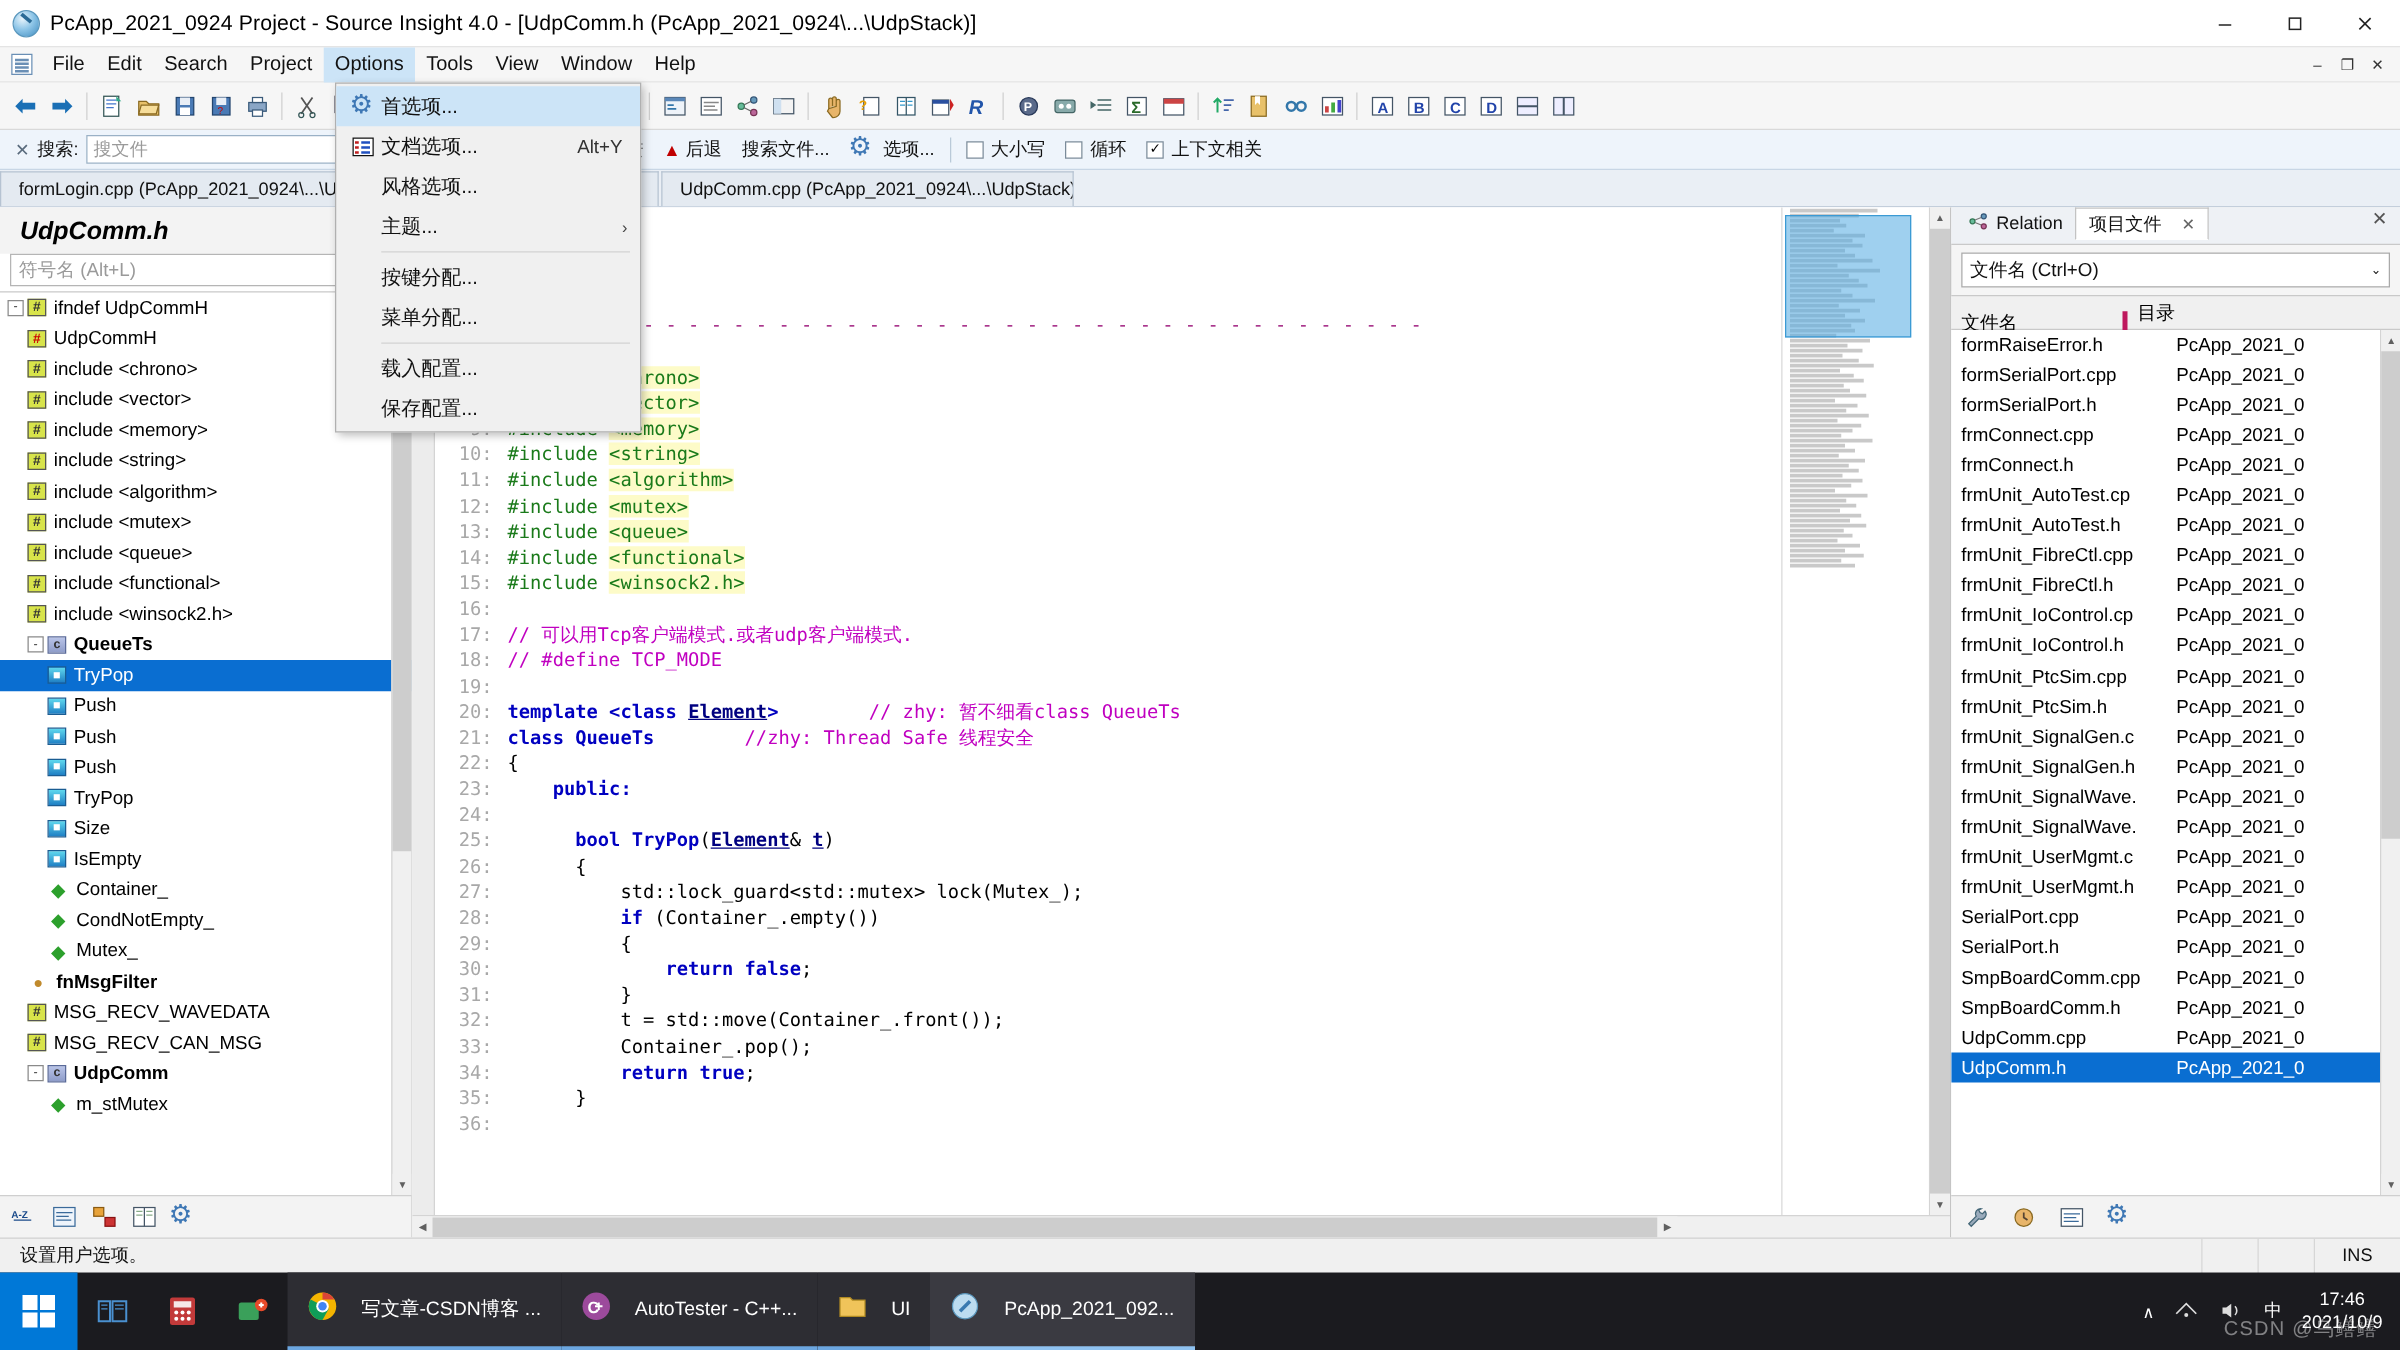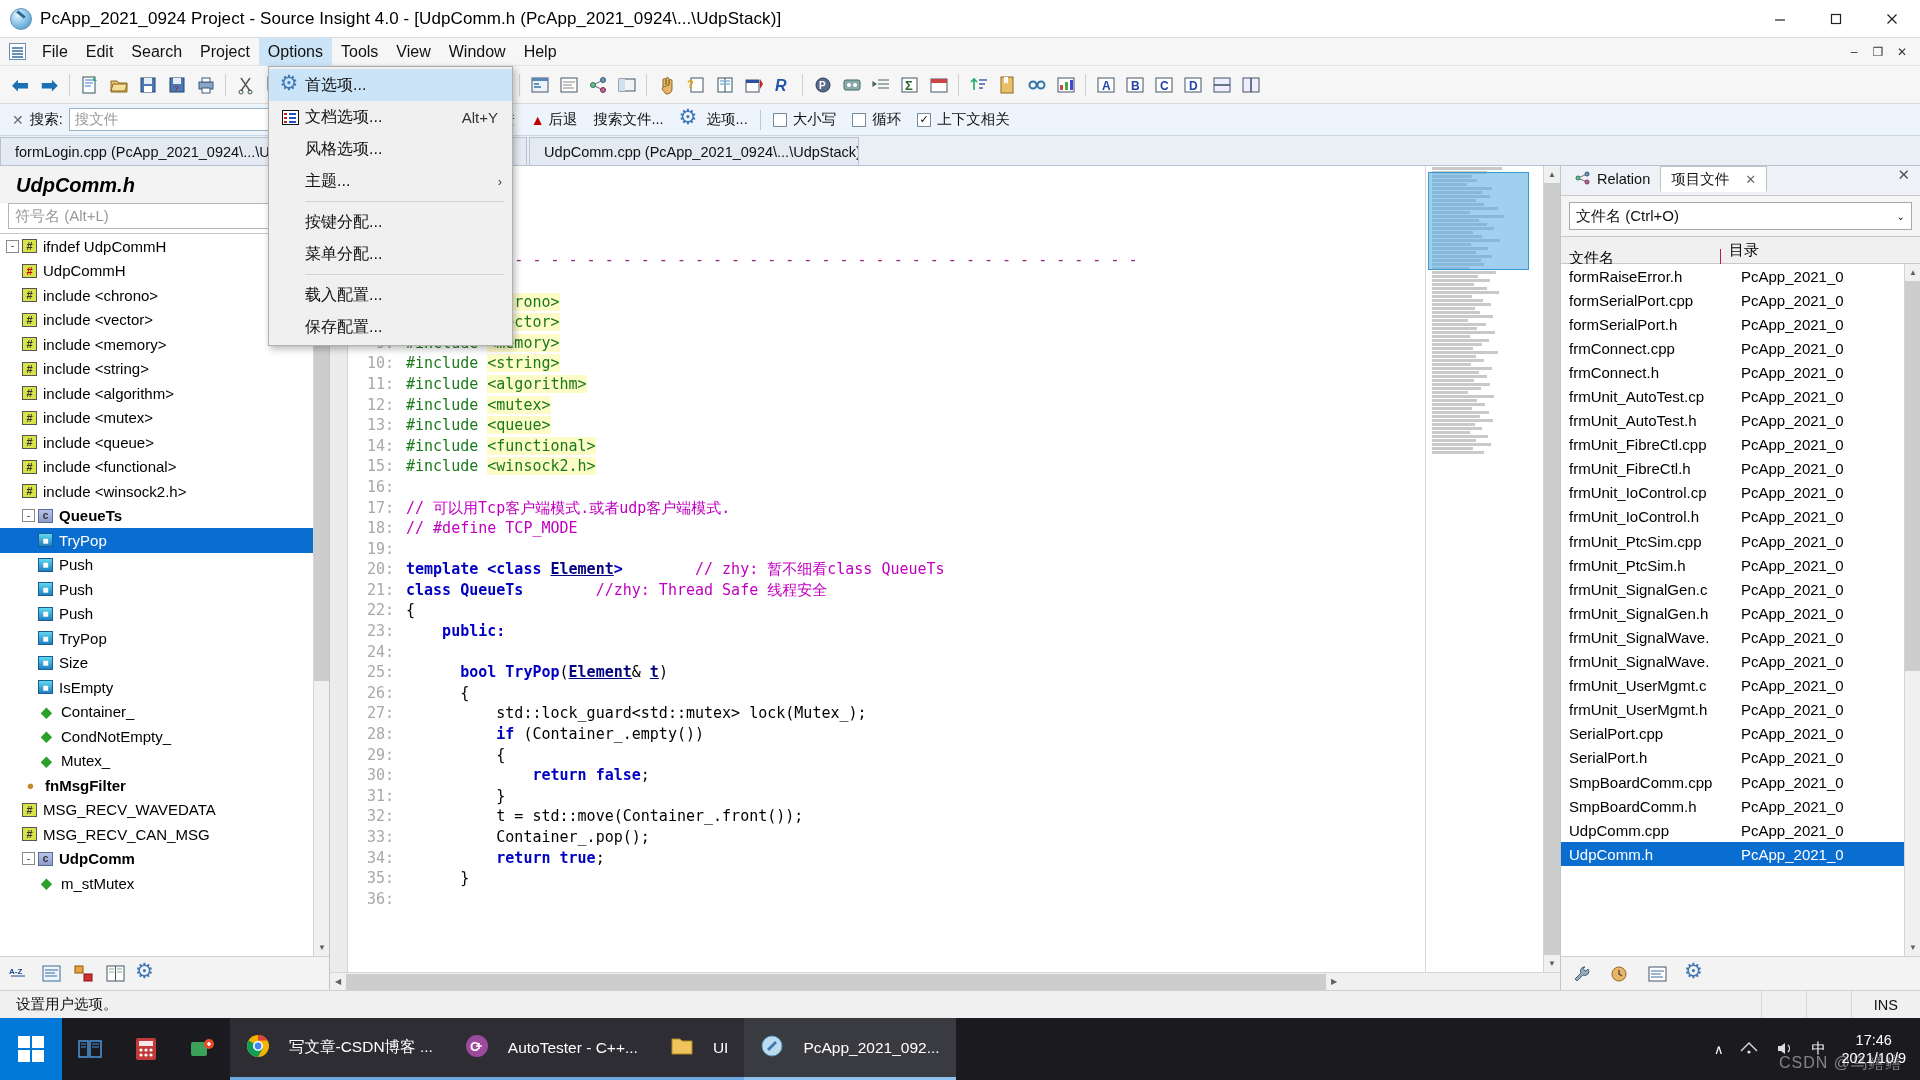--- a/index.html
+++ b/index.html
@@ -350,21 +350,21 @@
     border: 1px solid #a9a9a9;
     display: flex; align-items: center; padding: 0 6px;
     font-size: 15px; color: #111;
   }
   .rp-combo .chev { margin-left: auto; font-size: 10px; }
   .fl-head {
     display: flex; height: 28px;
     background: #f0f0f0; border-top: 1px solid #c9c9c9; border-bottom: 1px solid #c9c9c9;
     font-size: 15px; align-items: center;
   }
-  .fl-h1 { width: 160px; padding-left: 8px; border-right: 1px solid #be185d; margin-top: 16px; }
+  .fl-h1 { width: 141px; padding-left: 8px; border-right: 4px solid #be185d; margin-top: 16px; }
   .fl-h2 { flex: 1; padding-left: 8px; }
   .filelist { flex: 1 1 auto; overflow: hidden; background: #fff; position: relative; }
   .frow { display: flex; height: 24.1px; align-items: center; font-size: 15px; color: #000; }
   .frow.sel { background: #0a6ed1; color: #fff; }
   .fc1 { width: 172px; padding-left: 8px; white-space: nowrap; overflow: hidden; }
   .fc2 { flex: 1; padding-left: 8px; white-space: nowrap; overflow: hidden; }
   .fl-scroll {
     position: absolute; right: 0; top: 0; width: 16px; height: 100%;
     background: #f0f0f0; border-left: 1px solid #d4d4d4;
   }

